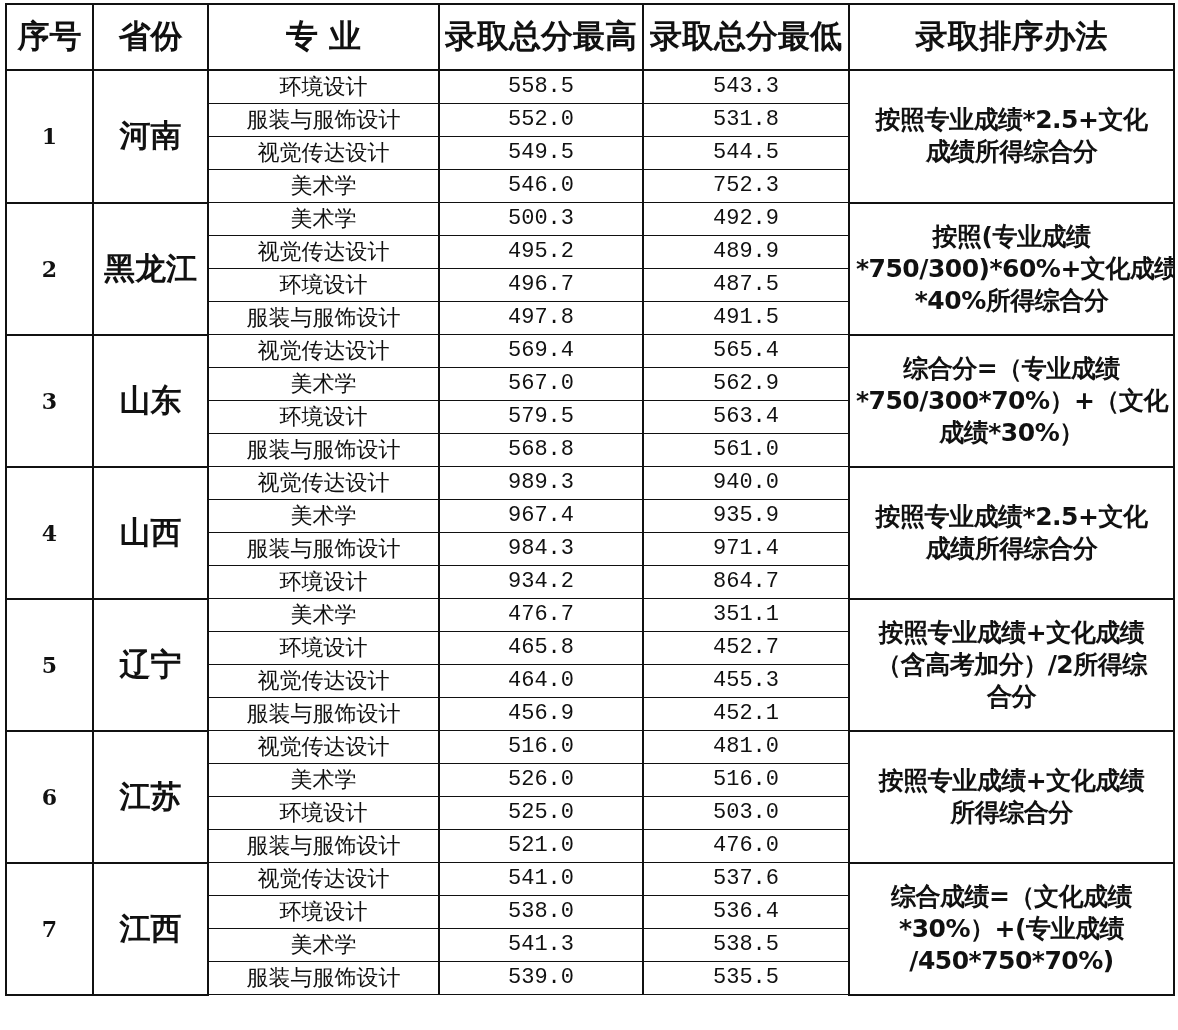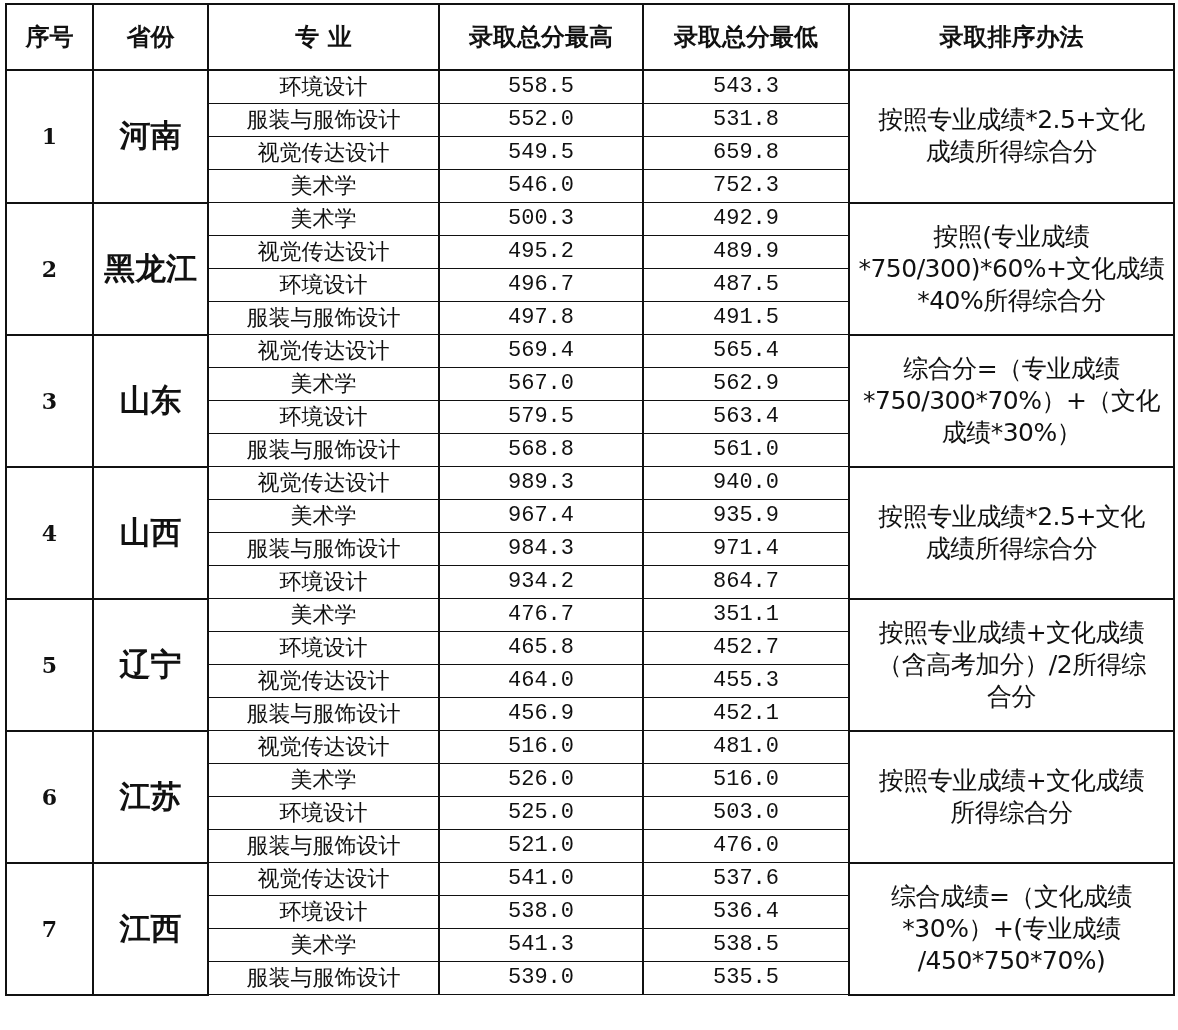--- a/index.html
+++ b/index.html
@@ -14,30 +14,30 @@
   }
   td, th {
     border: 2px solid #111;
     text-align: center;
     vertical-align: middle;
     padding: 0;
     overflow: hidden;
   }
   th {
     height: 64px;
-    font-size: 24px;
+    font-size: 32px;
     font-weight: bold;
   }
   td.sub { height: 32px; font-size: 22px; border-top-width: 1.5px; border-bottom-width: 1.5px; line-height: 30px; }
   td.num { font-family: Liberation Mono, monospace; font-size: 22px; }
   td.major { font-family: Liberation Sans, sans-serif; margin-left: 38px; }
   td.idx { font-family: "DejaVu Serif", serif; font-weight: bold; font-size: 22px; }
   td.prov { font-weight: bold; font-size: 31px; }
   td.method {
-    font-weight: normal; font-size: 25px; line-height: 32px;
+    font-weight: bold; font-size: 25px; line-height: 32px;
     padding: 11px 6px; letter-spacing: -0.5px;
   }
   .method span { display: block; white-space: nowrap; }
 </style>
 </head>
 <body>
 
 <div class="wrap">
   <table>
     <colgroup>
@@ -71,21 +71,21 @@
           </td>
         </tr>
         <tr>
           <td class="sub major">服装与服饰设计</td>
           <td class="sub num">552.0</td>
           <td class="sub num">531.8</td>
         </tr>
         <tr>
           <td class="sub major">视觉传达设计</td>
           <td class="sub num">549.5</td>
-          <td class="sub num">659.8</td>
+          <td class="sub num">544.5</td>
         </tr>
         <tr>
           <td class="sub major">美术学</td>
           <td class="sub num">546.0</td>
           <td class="sub num">752.3</td>
         </tr>
         <tr>
           <td rowspan="4" class="idx">2</td>
           <td rowspan="4" class="prov">黑龙江</td>
           <td class="sub major">美术学</td>

